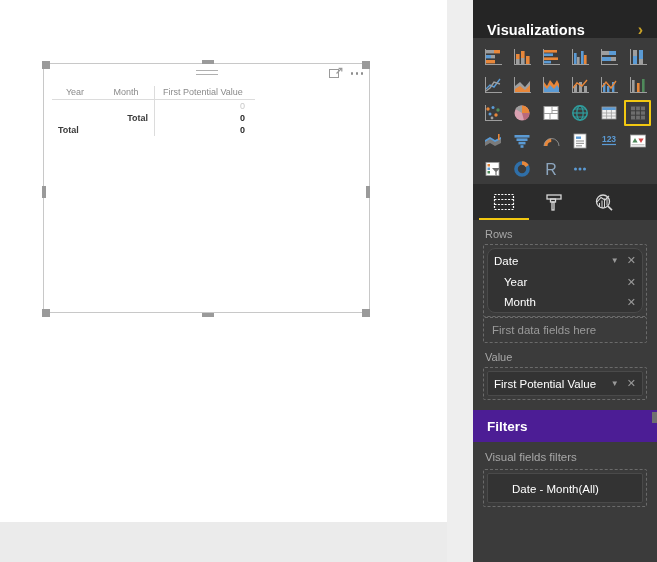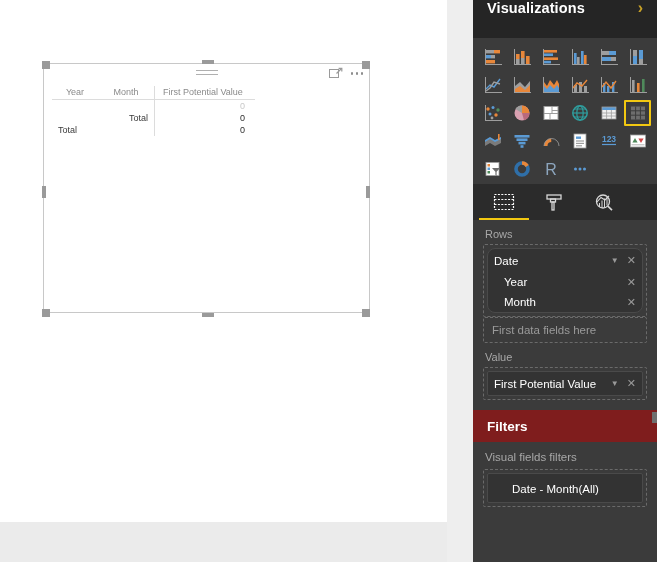--- a/index.html
+++ b/index.html
@@ -42,39 +42,39 @@
     padding:1px 6px 2px 6px;border-bottom:1px solid #dcdcdc;
     text-align:right;white-space:nowrap;
   }
   .matrix th.c-year{text-align:center;width:34px;}
   .matrix th.c-month{text-align:center;width:44px;}
   .matrix th.c-val{text-align:left;border-left:1px solid #dcdcdc;padding-left:8px;width:86px;}
   .matrix td{padding:1px 6px;font-size:9px;white-space:nowrap;}
   .matrix td.c-year{text-align:left;}
   .matrix td.c-month{text-align:right;}
   .matrix td.c-val{text-align:right;border-left:1px solid #dcdcdc;padding-right:10px;color:#c9c9c9;}
-  .matrix tr.tot td{font-weight:normal;color:#3a3a3a;}
+  .matrix tr.tot td{font-weight:bold;color:#3a3a3a;}
   .matrix tr.tot td.c-val{color:#2b2b2b;}
 
   
   .handle{position:absolute;background:#9a9a9a;}
   .h-t{left:202px;top:60px;width:12px;height:4px;}
   .h-b{left:202px;top:313px;width:12px;height:4px;}
   .h-l{left:42px;top:186px;width:4px;height:12px;}
   .h-r{left:366px;top:186px;width:4px;height:12px;}
   .h-tl{left:42px;top:61px;width:8px;height:8px;}
   .h-tr{left:362px;top:61px;width:8px;height:8px;}
   .h-bl{left:42px;top:309px;width:8px;height:8px;}
   .h-br{left:362px;top:309px;width:8px;height:8px;}
   .selbox{position:absolute;left:43px;top:63px;width:327px;height:250px;border:1px solid #c8c8c8;box-sizing:border-box;pointer-events:none;}
 
   
   .panel{position:absolute;left:473px;top:0;width:184px;height:562px;background:#3b3b3b;overflow:hidden;}
   .panel-title{
-    height:38px;background:#252525;display:flex;align-items:flex-start;
+    height:38px;background:#252525;display:flex;align-items:flex-end;
     padding:0 14px;justify-content:space-between;
   }
   .panel-title .t{color:#ffffff;font-size:14.5px;font-weight:bold;letter-spacing:.1px;}
   .chev{color:#c9a227;font-size:16px;line-height:1;font-weight:bold;}
 
   
   .gallery{padding:6px 6px 2px 6px;display:grid;grid-template-columns:repeat(6,1fr);gap:2px;}
   .viz-cell{
     height:26px;display:flex;align-items:center;justify-content:center;
     box-sizing:border-box;border:2px solid transparent;border-radius:1px;
@@ -108,21 +108,21 @@
   .group{background:#333333;border:1px solid #4a4a4a;border-radius:8px;}
   .group .chip{background:transparent;border:none;}
   .sub{
     display:flex;align-items:center;padding:2px 6px 2px 16px;height:16px;
   }
   .sub .cl{color:#ffffff;font-size:11.5px;flex:1;}
   .sub .x{color:#9a9a9a;font-size:11px;line-height:1;}
 
   
   .filters-head{
-    background:#7f1d1d;height:32px;display:flex;align-items:center;padding:0 14px;margin-top:6px;
+    background:#4c1d95;height:32px;display:flex;align-items:center;padding:0 14px;margin-top:6px;
     position:relative;
   }
   .filters-head .t{color:#ffffff;font-size:13.5px;font-weight:bold;}
   .scroll-thumb{position:absolute;right:0;top:2px;width:5px;height:11px;background:#6f6f6f;}
   .filters-body{background:#3b3b3b;}
   .filter-sub{color:#a8a8a8;font-size:11.5px;padding:9px 12px 6px 12px;}
   .filter-zone{margin:0 10px;border:1px dashed #6a6a6a;border-radius:2px;padding:3px;}
   .filter-card{
     background:#333333;border:1px solid #4a4a4a;border-radius:2px;
     padding:5px 8px;margin-bottom:4px;

